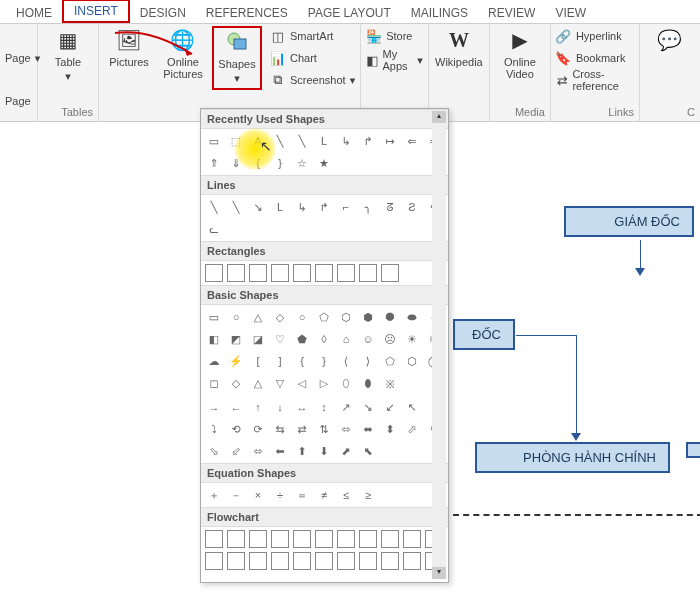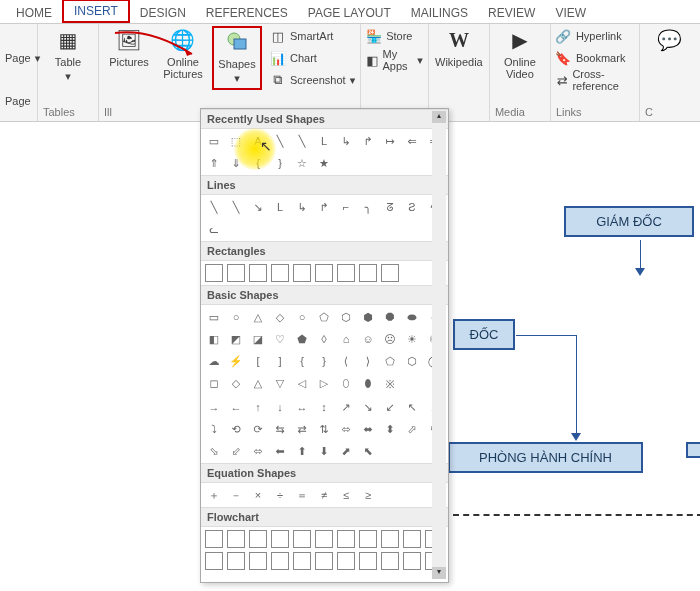--- a/index.html
+++ b/index.html
@@ -3,41 +3,41 @@
 <meta charset="utf-8">
 <style>
   * { box-sizing: border-box; margin: 0; padding: 0; font-family: "Segoe UI", sans-serif; }
   body { width:700px; height:591px; background:#fff; font-size:12px; color:#333; overflow:hidden; position:relative; }
   .tabs { display:flex; background:#fff; border-bottom:1px solid #ccc; height:24px; align-items:flex-end; padding-left:6px;}
   .tab { padding:3px 10px; font-size:12px; color:#5a5a5a; cursor:pointer; }
   .tab.highlight { border:2px solid #c00; color:#2a579a;margin-top:13px; }
   .ribbon { display:flex; background:#f4f4f4; border-bottom:1px solid #ccc; height:98px; }
   .rgrp { border-right:1px solid #d9d9d9; padding:2px 5px 1px 5px; display:flex; flex-direction:column; justify-content:space-between; }
   .rgrp .row { display:flex; gap:4px; }
-  .rgrp .lbl { text-align:left; font-size:11px; color:#777; padding-bottom:2px;}
+  .rgrp .lbl { text-align:right; font-size:11px; color:#777; padding-bottom:2px;}
   .big { display:flex; flex-direction:column; align-items:center; width:50px; gap:2px; cursor:pointer;}
   .big .ic { width:28px; height:28px; display:flex; align-items:center; justify-content:center; font-size:20px;}
   .big span { font-size:11px; color:#444; text-align:center; line-height:1.1;}
   .mini { display:flex; align-items:center; gap:4px; font-size:11px; color:#444; height:20px; cursor:pointer;}
   .mini .ic { width:16px; height:16px; display:flex; align-items:center; justify-content:center; font-size:13px;}
   .shapes-btn { border:2px solid #c00; }
   .red-arrow { position:absolute; left:110px; top:28px; width:90px; height:30px; }
   .ruler { background:#fff; border-bottom:1px solid #ddd; height:14px; font-size:9px; color:#888; display:flex; align-items:center;}
   .ruler .cell { flex:1; text-align:center; border-left:1px solid #eee;}
   .shapes-panel { position:absolute; left:200px; top:108px; width:249px; height:475px; background:#fff; border:1px solid #aaa; box-shadow:2px 2px 6px rgba(0,0,0,.2); overflow:hidden; }
   .sp-cat { background:#eee; color:#555; font-size:11px; font-weight:bold; padding:3px 6px; border-bottom:1px solid #ddd; border-top:1px solid #ddd;}
   .sp-grid { display:flex; flex-wrap:wrap; padding:3px 4px; gap:4px;}
   .sp-shape { width:18px; height:18px; border:1px solid #888; display:flex; align-items:center; justify-content:center; font-size:11px; color:#666; cursor:pointer; background:#fff;}
   .sp-shape.no-b { border:none; }
   .highlight-spot { position:absolute; left:234px; top:128px; width:42px; height:42px; border-radius:50%; background:radial-gradient(circle, #ffe600 0%, #ffe60088 55%, transparent 75%); pointer-events:none;}
   .cursor { position:absolute; left:260px; top:138px; font-size:14px; pointer-events:none; z-index:10;}
   .scroll-sim { position:absolute; right:2px; top:2px; width:14px; height:468px; background:#eee; display:flex; flex-direction:column; justify-content:space-between;}
   .scroll-sim div { height:12px; background:#ccc; font-size:8px; text-align:center;}
   .canvas { position:absolute; left:0; top:122px; width:700px; height:470px; background:#fff; }
-  .box { position:absolute; background:#c8dcf0; border:2px solid #2a579a; text-align:center; padding:6px 0; font-size:13px; color:#1a3a5a; }
+  .box { position:absolute; background:#c8dcf0; border:2px solid #2a579a; text-align:right; padding:6px 12px; font-size:13px; color:#1a3a5a; }
   .arrow-down { position:absolute; width:0; border-left:1px solid #2a579a; }
   .arrow-head { position:absolute; width:0; height:0; border-left:5px solid transparent; border-right:5px solid transparent; border-top:8px solid #2a579a;}
   .hline { position:absolute; border-top:1px solid #2a579a; height:0;}
   .dashed { position:absolute; border-top:2px dashed #333; height:0;}
   .page-left { position:absolute; left:0; top:30px; width:35px; display:flex; flex-direction:column; gap:2px;}
   .page-left .mini { height:18px;margin-top:23px; }
 </style>
 </head>
 <body>
 
@@ -173,21 +173,21 @@
 </div>
 
 <div class="canvas">
   <div class="box" style="left:564px; top:84px; width:130px;">GIÁM ĐỐC</div>
   <div class="arrow-down" style="left:640px; top:118px; height:30px;"></div>
   <div class="arrow-head" style="left:635px; top:146px;"></div>
   <div class="box" style="left:453px; top:197px; width:62px;">ĐỐC</div>
   <div class="hline" style="left:516px; top:213px; width:60px;"></div>
   <div class="arrow-down" style="left:576px; top:213px; height:100px;"></div>
   <div class="arrow-head" style="left:571px; top:311px;"></div>
-  <div class="box" style="left:448px; top:320px; width:195px;">PHÒNG HÀNH CHÍNH</div>
+  <div class="box" style="left:475px; top:320px; width:195px;">PHÒNG HÀNH CHÍNH</div>
   <div class="box" style="left:686px; top:320px; width:40px;"></div>
   <div class="dashed" style="left:453px; top:392px; width:250px;"></div>
 </div>
 
 <div class="shapes-panel">
   <div class="scroll-sim">
       <div>▴</div>
       <div>▾</div>
     </div>
   <div class="sp-cat">Recently Used Shapes</div>

